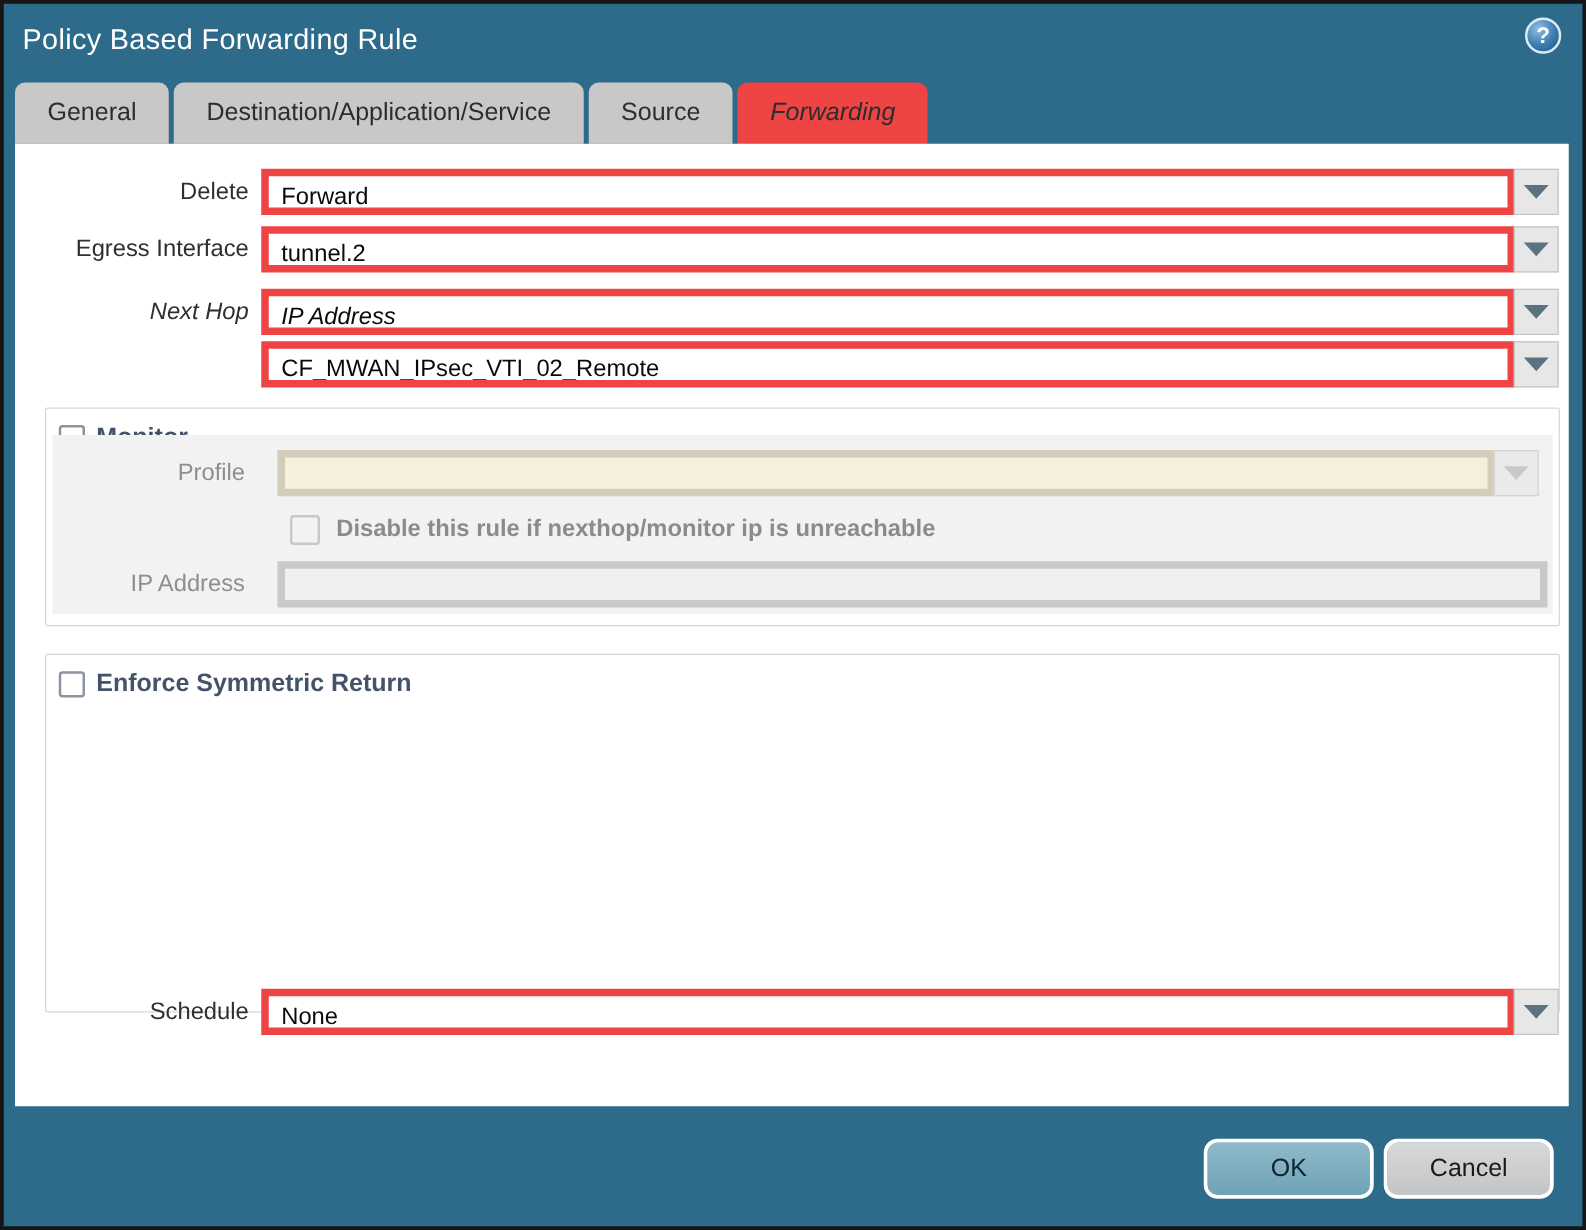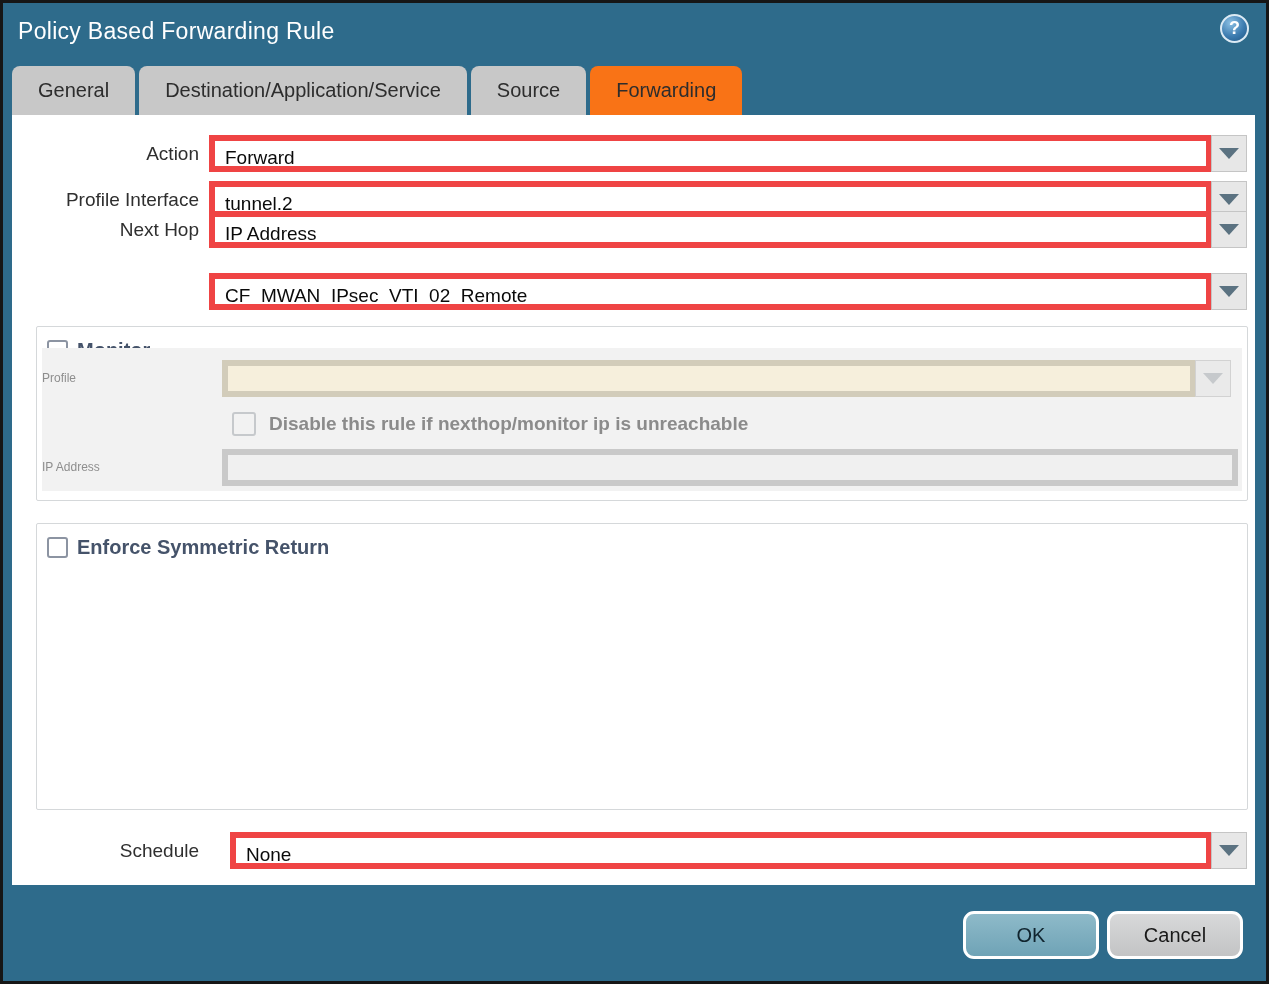--- a/index.html
+++ b/index.html
@@ -24,21 +24,21 @@
     text-align:center; line-height:25px; cursor:pointer;
   }
 
   
   .tabs { position:absolute; left:9px; top:63px; height:49px; display:flex; gap:4px; }
   .tab {
     background:#c8c8c8; color:#2d2d2d; font-size:20px;
     border-radius:8px 8px 0 0; padding:0 26px;
     display:flex; align-items:center; cursor:pointer; white-space:nowrap;
   }
-  .tab.active { background:#f97316; }
+  .tab.active { background:#ef4444;font-style:italic; }
 
   
   .content { position:absolute; left:9px; top:112px; width:1243px; height:770px; background:#ffffff; }
 
   .frow { position:absolute; left:0; width:1235px; height:37px; display:flex; }
   .flabel {
     flex:0 0 197px; text-align:right; padding-right:10px;
     font-size:19px; color:#2f2f2f; line-height:37px;
   }
   .combo { flex:1; display:flex; }
@@ -70,22 +70,22 @@
     width:21px; height:21px; background:#ffffff;
     border:2px solid #8c94a2; border-radius:3px; cursor:pointer;
   }
   .cb.disabled { border-color:#c6c9cc; background:transparent; cursor:default; }
   .legend-title { font-size:20px; font-weight:bold; color:#45536a; }
 
   
   .monitor-panel { position:absolute; left:5px; right:5px; top:21px; bottom:9px; background:#f2f2f2; }
   .mrow { position:absolute; left:0; right:11px; height:37px; display:flex; }
   .mlabel {
-    flex:0 0 180px; padding-right:26px;
-    font-size:12px; color:#8e8e8e; line-height:37px;
+    flex:0 0 180px; text-align:right; padding-right:26px;
+    font-size:19px; color:#8e8e8e; line-height:37px;
   }
   .cbox.beige { background:#f6efdc; border-color:#d2ccba; }
   .cbox.gray  { background:#f0f0f0; border-color:#c9c9c9; }
   .disable-row { position:absolute; left:190px; top:62px; height:27px; display:flex; align-items:center; gap:13px;font-weight:bold; }
   .disable-row .txt { font-size:19px; color:#8b8b8b; }
   .disable-row .cb { width:24px; height:24px; }
 
   
   .tbl { position:absolute; left:4px; right:12px; top:24px; bottom:6px; }
   .tbl-header {
@@ -138,40 +138,40 @@
   <div class="tabs">
     <div class="tab">General</div>
     <div class="tab">Destination/Application/Service</div>
     <div class="tab">Source</div>
     <div class="tab active">Forwarding</div>
   </div>
 
   <div class="content">
 
     <div class="frow" style="top:20px;">
-      <div class="flabel">Action</div>
+      <div class="flabel">Delete</div>
       <div class="combo">
         <div class="cbox">Forward</div>
         <div class="dd">
           <span class="arrow"></span>
         </div>
       </div>
     </div>
 
     <div class="frow" style="top:66px;">
-      <div class="flabel">Profile Interface</div>
+      <div class="flabel">Egress Interface</div>
       <div class="combo">
         <div class="cbox">tunnel.2</div>
         <div class="dd">
           <span class="arrow"></span>
         </div>
       </div>
     </div>
 
-    <div class="frow" style="top:96px;">
+    <div class="frow" style="top:116px;font-style:italic;">
       <div class="flabel">Next Hop</div>
       <div class="combo">
         <div class="cbox">IP Address</div>
         <div class="dd">
           <span class="arrow"></span>
         </div>
       </div>
     </div>
 
     <div class="frow" style="top:158px;">
@@ -212,21 +212,21 @@
       </div>
     </div>
 
     <div class="fieldset" style="top:408px; height:287px;">
       <div class="legend">
         <div class="cb"></div>
         <div class="legend-title">Enforce Symmetric Return</div>
       </div>
     </div>
 
-    <div class="frow" style="top:717px;gap:21px;">
+    <div class="frow" style="top:676px;">
       <div class="flabel">Schedule</div>
       <div class="combo">
         <div class="cbox">None</div>
         <div class="dd">
           <span class="arrow"></span>
         </div>
       </div>
     </div>
 
   </div>

